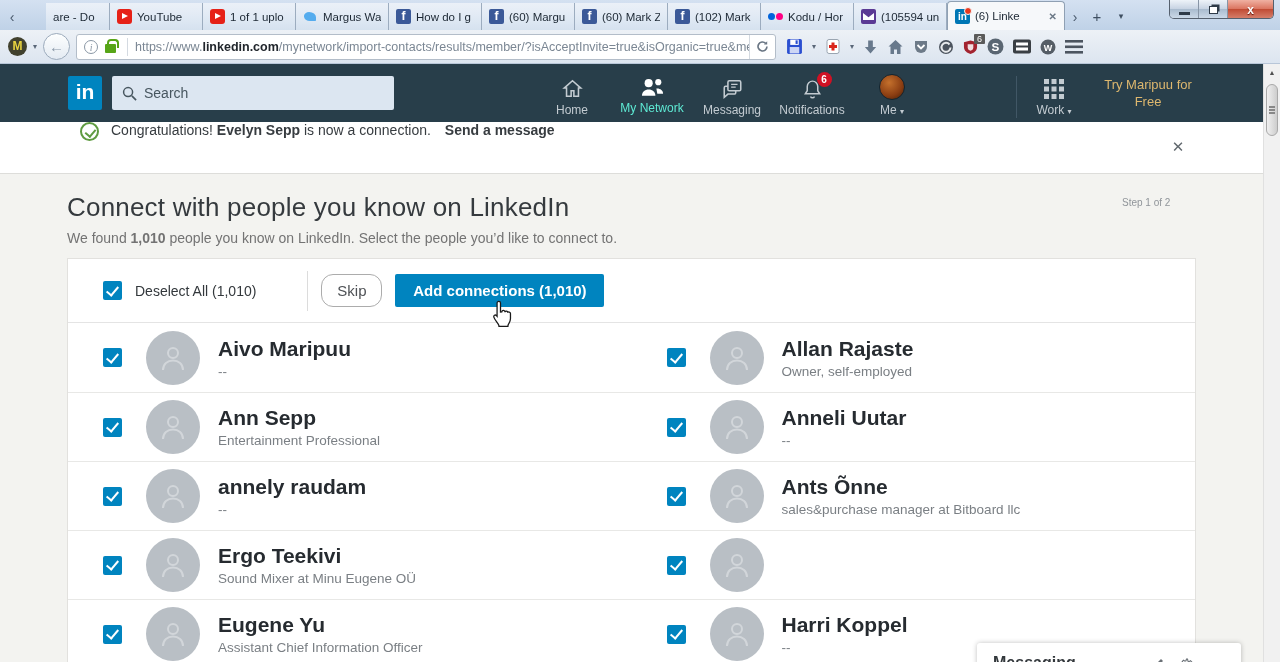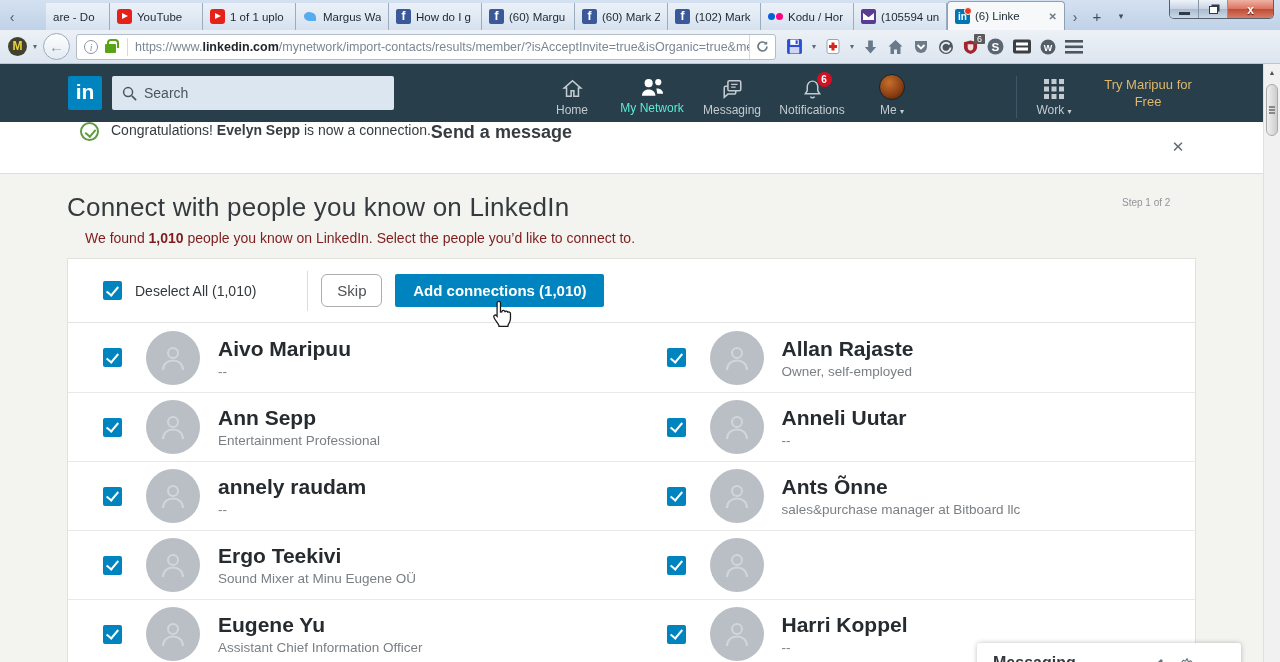--- a/index.html
+++ b/index.html
@@ -67,37 +67,37 @@
   .nav-div { width:1px; height:42px; background:#45586437; background:#415766; margin:3px 8px 0 6px; }
   .work-item { width:72px; }
   .premium { position:absolute; left:1096px; top:12px; width:104px; color:#ddb76e; font-size:13px; text-align:center; line-height:17px; }
 
   
   .banner { position:absolute; left:0; top:58px; width:1263px; height:52px; background:#fff; border-bottom:1px solid #ddddda; display:flex; align-items:flex-start; padding-left:80px; }
   .ok-circle { width:19px; height:19px; border:2px solid #5f9b41; border-radius:50%; position:relative; flex:none; }
   .ok-circle::after { content:""; position:absolute; left:4.5px; top:3px; width:5px; height:8px; border:solid #5f9b41; border-width:0 2px 2px 0; transform:rotate(40deg); }
   .banner-text { margin-left:12px; font-size:14px; color:#373c40; }
   .banner-text b { font-weight:bold; }
-  .banner-link { font-size:18px; font-weight:bold; color:#373c40; }
+  .banner-link { margin-left:14px; font-size:14px; font-weight:bold; color:#373c40; }
   .banner-close { position:absolute; right:76px; top:16px; font-size:15px; color:#61686e; width:18px; text-align:center; }
 
   
   .page-title { position:absolute; left:67px; top:128px; font-size:26px; color:#353a3e; font-weight:400; letter-spacing:.2px; }
-  .page-sub { position:absolute; left:67px; top:166px; font-size:14px; color:#7f1d1d;margin-left:18px; }
+  .page-sub { position:absolute; left:67px; top:166px; font-size:14px; color:#737373; }
   .page-sub b { font-weight:bold; }
   .step { position:absolute; left:1122px; top:133px; font-size:10px; color:#90959a; }
 
   
   .card { position:absolute; left:67px; top:194px; width:1129px; height:404px; background:#fff; border:1px solid #e2e1de; border-bottom:none; }
   .action-bar { height:64px; border-bottom:1px solid #e4e4e4; display:flex; align-items:center; padding-left:35px; }
   .cbx { width:19px; height:19px; background:#0084bf; border-radius:2px; position:relative; flex:none; }
   .cbx::after { content:""; position:absolute; left:6px; top:2.5px; width:5px; height:10px; border:solid #fff; border-width:0 2px 2px 0; transform:rotate(40deg); }
   .deselect-label { margin-left:13px; font-size:14px; color:#33383c; }
   .bar-div { width:1px; height:40px; background:#dcdcdc; margin:0 13px 0 51px; }
-  .btn-skip { width:61px; height:33px; border:1px solid #acacac; border-radius:6px; background:#fff; font-size:15px; color:#4e5155; font-family:inherit; margin-right:13px; }
+  .btn-skip { width:61px; height:33px; border:1px solid #acacac; border-radius:12px; background:#fff; font-size:15px; color:#4e5155; font-family:inherit; margin-right:13px; }
   .btn-add { width:209px; height:33px; border:none; border-radius:2px; background:#0084bf; color:#fff; font-weight:bold; font-size:15px; font-family:inherit; }
   .people-grid { display:grid; grid-template-columns:1fr 1fr; }
   .person { height:69px; display:flex; align-items:center; padding-left:35px; border-top:1px solid #e8e8e6; }
   .person.row0 { border-top:none; }
   .avatar { width:54px; height:54px; border-radius:50%; background:#b9bfc5; margin-left:24px; flex:none; display:flex; align-items:center; justify-content:center; overflow:hidden; }
   .pinfo { margin-left:18px; }
   .pname { font-size:21px; font-weight:bold; color:#262b30; }
   .phead { font-size:13.5px; color:#7a7f84; margin-top:3px; }
 
   

